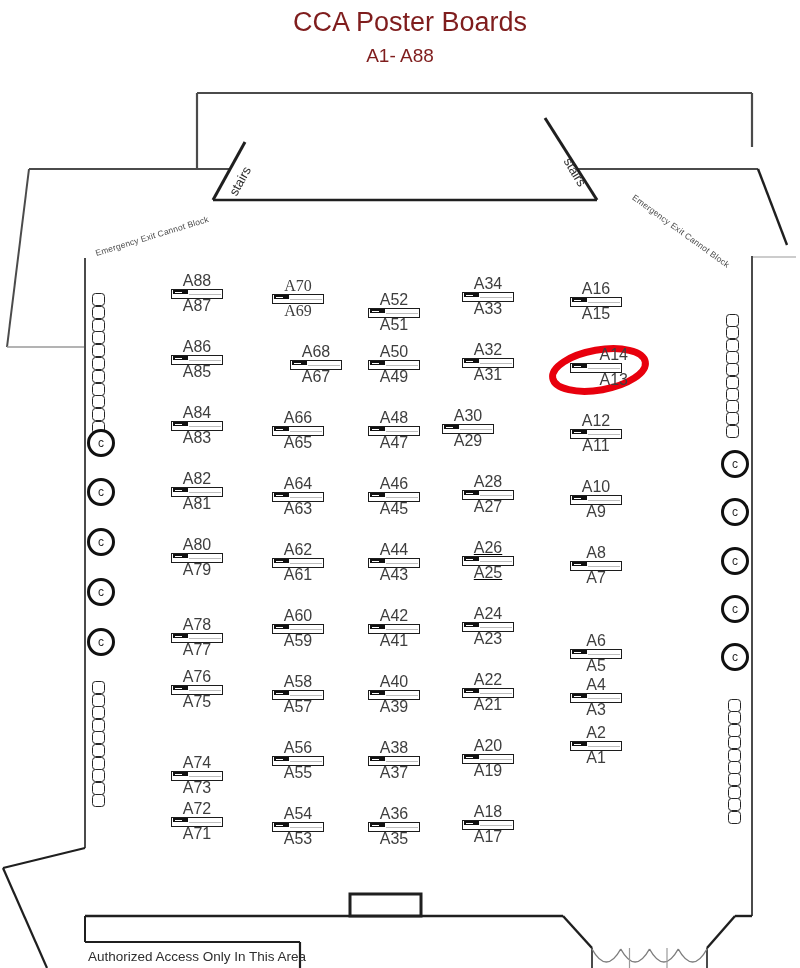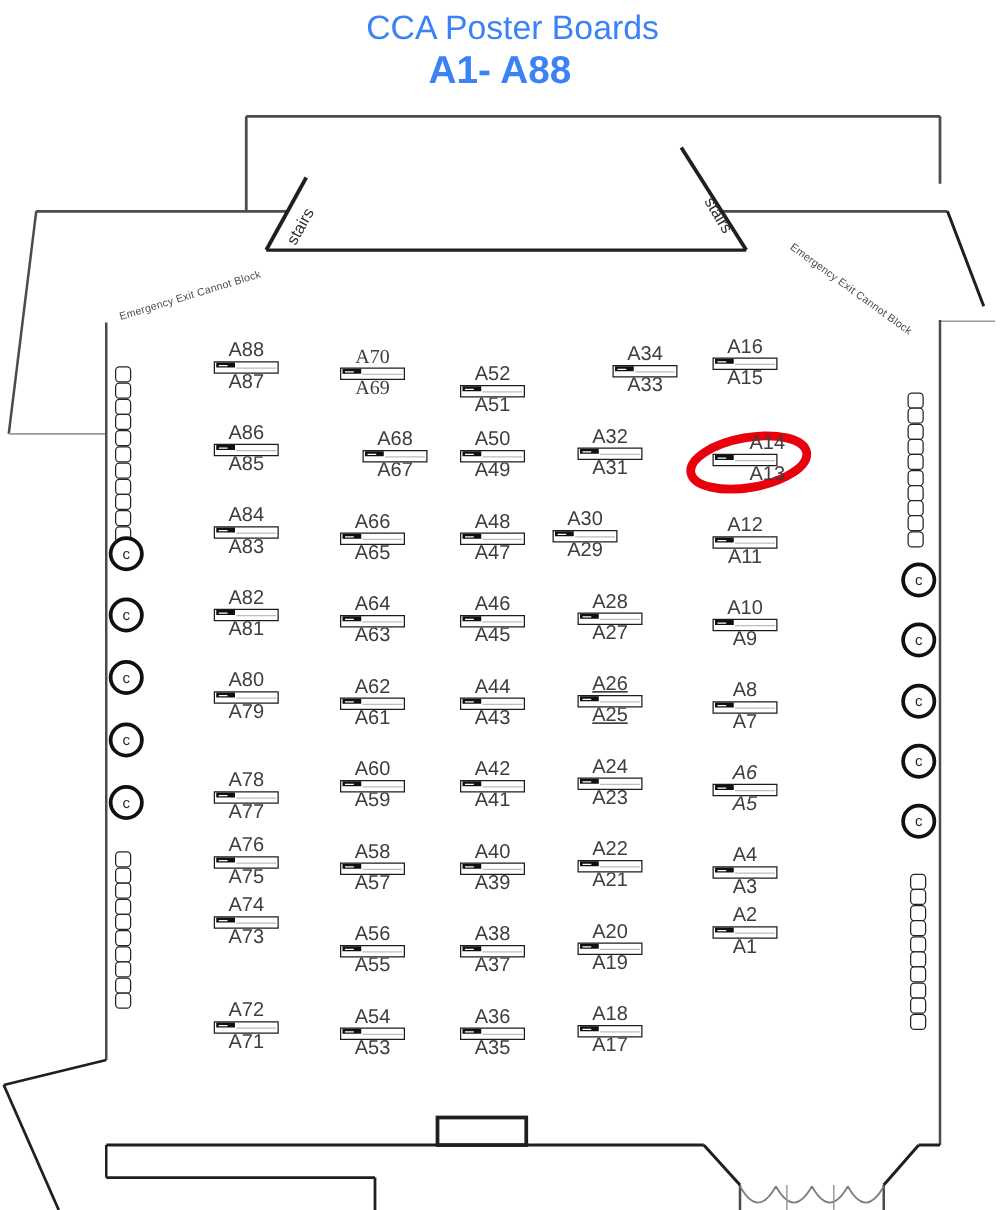--- a/index.html
+++ b/index.html
@@ -2,23 +2,23 @@
 <html><head>
 <meta charset="utf-8">
 <style>
   html,body{margin:0;padding:0;background:#fff;}
   #canvas{
     position:relative;width:800px;height:968px;overflow:hidden;background:#ffffff;
     font-family:"Liberation Sans","DejaVu Sans",sans-serif;
   }
   .abs{position:absolute;}
   
-  #title-block{left:0;top:6px;width:800px;text-align:center;color:#3b82f6;}
+  #title-block{left:0;top:6px;width:800px;text-align:center;color:#7f1d1d;}
   #title-line1{font-size:27px;line-height:33px;transform:translateX(10px);}
-  #title-line2{font-size:31px;line-height:33px;font-weight:bold;}
+  #title-line2{font-size:19px;line-height:33px;}
   
   .rot-label{white-space:nowrap;transform-origin:center center;color:#4a4a4a;}
   #stairs-left{left:240px;top:181px;font-size:13px;color:#2e2e2e;transform:translate(-50%,-50%) rotate(-61deg);}
   #stairs-right{left:575px;top:172px;font-size:13px;color:#2e2e2e;transform:translate(-50%,-50%) rotate(59deg);}
   #emergency-left{left:152px;top:236px;font-size:8.5px;letter-spacing:.2px;transform:translate(-50%,-50%) rotate(-17deg);}
   #emergency-right{left:681px;top:231px;font-size:8.5px;letter-spacing:.2px;transform:translate(-50%,-50%) rotate(36deg);}
   #authorized-text{left:88px;top:949px;font-size:13.5px;color:#2e2e2e;white-space:nowrap;}
   
   .board-cell{position:absolute;width:64px;transform:translateX(-50%);text-align:center;}
   .board-label{font-size:16px;line-height:15px;color:#3e3e3e;}
@@ -74,20 +74,21 @@
 
   <div class="abs" id="title-block">
     <div id="title-line1">CCA Poster Boards</div>
     <div id="title-line2">A1- A88</div>
   </div>
 
   <div class="abs rot-label" id="stairs-left">stairs</div>
   <div class="abs rot-label" id="stairs-right">stairs</div>
   <div class="abs rot-label" id="emergency-left">Emergency Exit Cannot Block</div>
   <div class="abs rot-label" id="emergency-right">Emergency Exit Cannot Block</div>
+  <div class="abs" id="authorized-text">Authorized Access Only In This Area</div>
 
   <div id="generated-layer">
       <div class="board-cell" style="left: 197px; top: 273px;">
         <div class="board-label">A88</div>
         <div class="board-icon" style="width: 52px; height: 10px;">
           <div class="board-chip">
             <div class="board-chip-dash"></div>
           </div>
           <div class="board-underline"></div>
         </div>
@@ -146,21 +147,21 @@
       <div class="board-cell" style="left: 197px; top: 669px;">
         <div class="board-label">A76</div>
         <div class="board-icon" style="width: 52px; height: 10px;">
           <div class="board-chip">
             <div class="board-chip-dash"></div>
           </div>
           <div class="board-underline"></div>
         </div>
         <div class="board-label bottom">A75</div>
       </div>
-      <div class="board-cell" style="left: 197px; top: 717px;">
+      <div class="board-cell" style="left: 197px; top: 755px;">
         <div class="board-label">A74</div>
         <div class="board-icon" style="width: 52px; height: 10px;">
           <div class="board-chip">
             <div class="board-chip-dash"></div>
           </div>
           <div class="board-underline"></div>
         </div>
         <div class="board-label bottom">A73</div>
       </div>
       <div class="board-cell" style="left: 197px; top: 801px;">
@@ -346,21 +347,21 @@
       <div class="board-cell" style="left: 394px; top: 806px;">
         <div class="board-label">A36</div>
         <div class="board-icon" style="width: 52px; height: 10px;">
           <div class="board-chip">
             <div class="board-chip-dash"></div>
           </div>
           <div class="board-underline"></div>
         </div>
         <div class="board-label bottom">A35</div>
       </div>
-      <div class="board-cell" style="left: 516px; top: 276px;">
+      <div class="board-cell" style="left: 488px; top: 276px;">
         <div class="board-label">A34</div>
         <div class="board-icon" style="width: 52px; height: 10px;">
           <div class="board-chip">
             <div class="board-chip-dash"></div>
           </div>
           <div class="board-underline"></div>
         </div>
         <div class="board-label bottom">A33</div>
       </div>
       <div class="board-cell" style="left: 488px; top: 342px;">
@@ -436,21 +437,21 @@
       <div class="board-cell" style="left: 488px; top: 804px;">
         <div class="board-label">A18</div>
         <div class="board-icon" style="width: 52px; height: 10px;">
           <div class="board-chip">
             <div class="board-chip-dash"></div>
           </div>
           <div class="board-underline"></div>
         </div>
         <div class="board-label bottom">A17</div>
       </div>
-      <div class="board-cell" style="left: 596px; top: 270px;">
+      <div class="board-cell" style="left: 596px; top: 281px;">
         <div class="board-label">A16</div>
         <div class="board-icon" style="width: 52px; height: 10px;">
           <div class="board-chip">
             <div class="board-chip-dash"></div>
           </div>
           <div class="board-underline"></div>
         </div>
         <div class="board-label bottom">A15</div>
       </div>
       <div class="board-cell" style="left: 596px; top: 347px; text-align: right;">
@@ -486,21 +487,21 @@
       <div class="board-cell" style="left: 596px; top: 545px;">
         <div class="board-label">A8</div>
         <div class="board-icon" style="width: 52px; height: 10px;">
           <div class="board-chip">
             <div class="board-chip-dash"></div>
           </div>
           <div class="board-underline"></div>
         </div>
         <div class="board-label bottom">A7</div>
       </div>
-      <div class="board-cell" style="left: 596px; top: 611px; font-style: italic;">
+      <div class="board-cell" style="left: 596px; top: 633px;">
         <div class="board-label">A6</div>
         <div class="board-icon" style="width: 52px; height: 10px;">
           <div class="board-chip">
             <div class="board-chip-dash"></div>
           </div>
           <div class="board-underline"></div>
         </div>
         <div class="board-label bottom">A5</div>
       </div>
       <div class="board-cell" style="left: 596px; top: 677px;">

